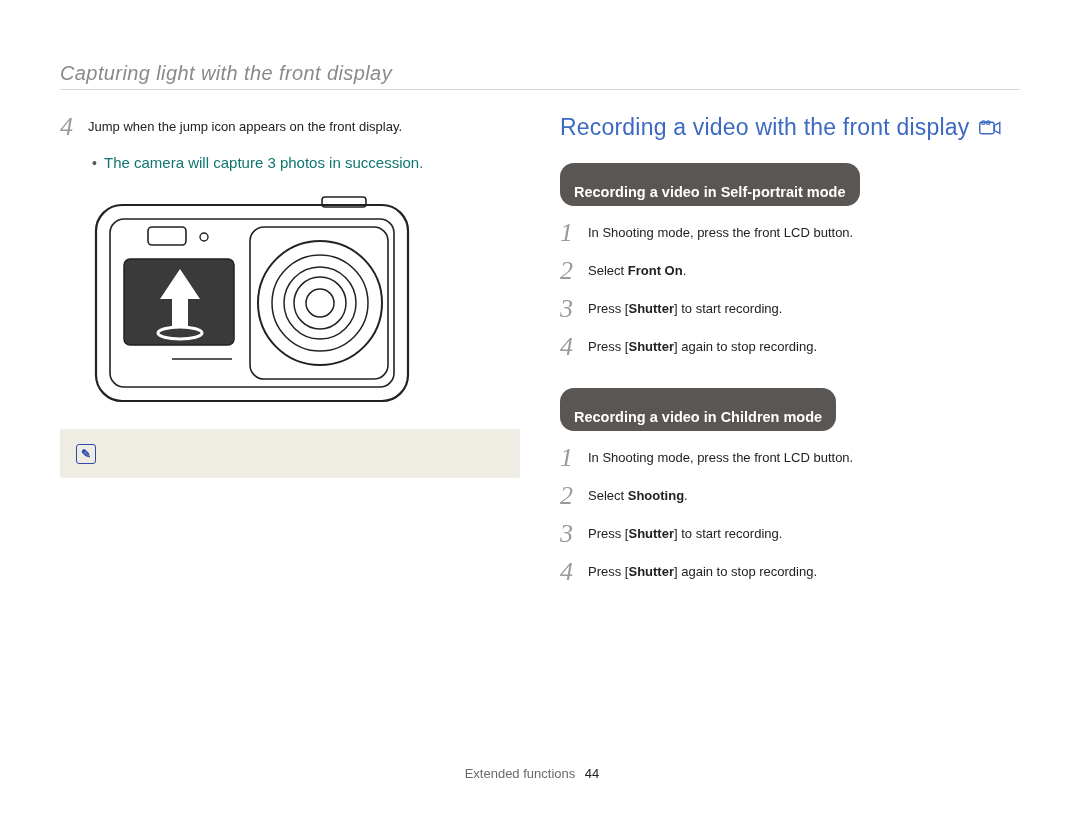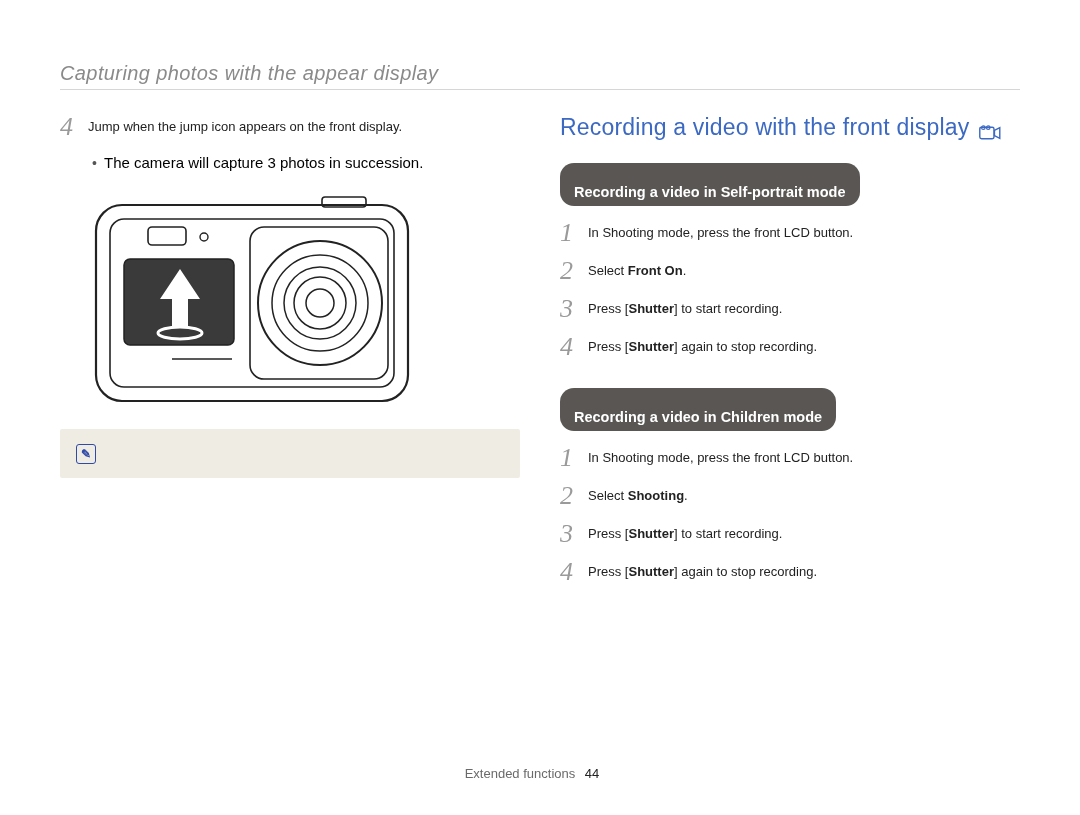--- a/index.html
+++ b/index.html
@@ -24,21 +24,21 @@
     color: #9a9a9a;
     font-family: Georgia, 'Times New Roman', serif;
     width: 28px;
     line-height: 1;
     text-align: left;
     flex: 0 0 auto;
   }
   .step-text { font-size: 13px; line-height: 1.45; color: #222; padding-top: 4px; }
   .bullet { display: flex; margin-left: 32px; margin-bottom: 18px; }
   .bullet .dot { width: 12px; flex: 0 0 auto; color: #555; font-size: 14px; line-height: 1.6; }
-  .bullet .btext { font-size: 15px; color: #000000; line-height: 1.5; }
+  .bullet .btext { font-size: 15px; color: #0f766e; line-height: 1.5; }
   .camera-fig { margin: 6px 0 20px 32px; }
   .note-box {
     background: #efece4;
     border-radius: 2px;
     padding: 14px 16px;
     display: flex;
     align-items: flex-start;
     gap: 12px;
     margin-top: 8px;
   }
@@ -49,21 +49,21 @@
     font-size: 12px; font-weight: bold; margin-top: 1px;
   }
   .note-text { font-size: 11.5px; color: #555; line-height: 1.45; }
   .section-title {
     font-size: 23px;
     color: #3c69c2;
     font-weight: 400;
     letter-spacing: 0.2px;
     margin-bottom: 22px;
     display: flex;
-    align-items: flex-end;
+    align-items: center;
     gap: 10px;
   }
   .pill {
     display: inline-block;
     background: #5a5653;
     color: #fff;
     font-size: 14.5px;
     padding: 21px 14px 6px 14px;
     border-radius: 14px;
     font-weight: 600;
@@ -78,21 +78,21 @@
     color: #6a6a6a;
   }
   .footer .pg { color: #222; margin-left: 6px; }
   .cam-icon { width: 22px; height: 16px; display:inline-block; }
   b { font-weight: 700; }
 </style>
 </head>
 <body>
 
 <div class="page">
-  <div class="page-header">Capturing photos with the appear display</div>
+  <div class="page-header">Capturing light with the front display</div>
 
   <div class="cols">
 
     <div class="col">
       <div class="step">
         <div class="step-num">4</div>
         <div class="step-text">Jump when the jump icon appears on the front display.</div>
       </div>
       <div class="bullet">
         <div class="dot">•</div>

